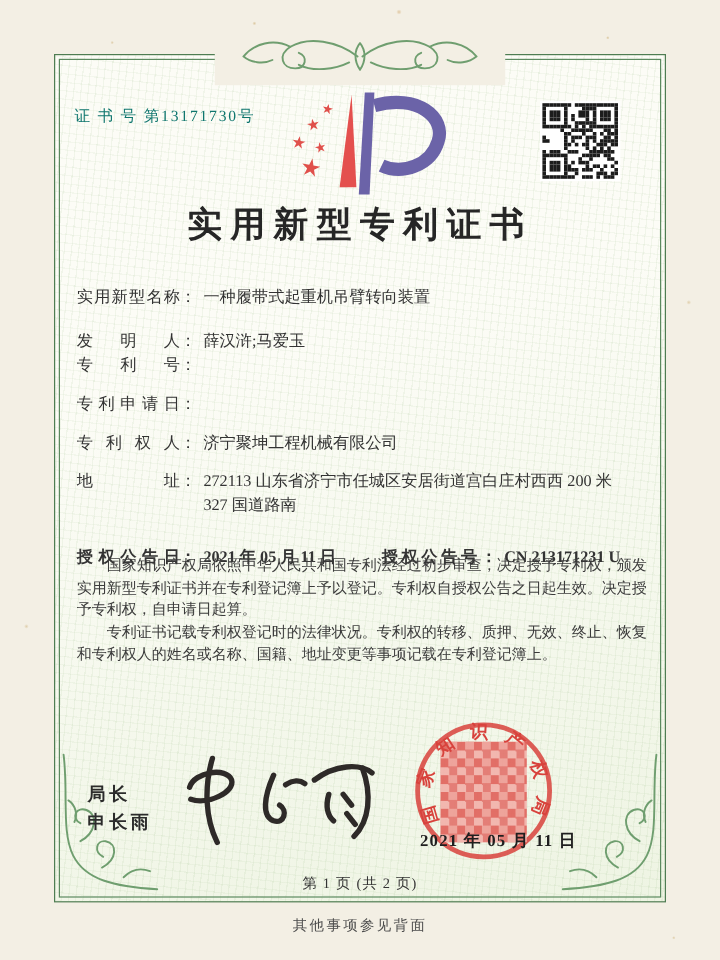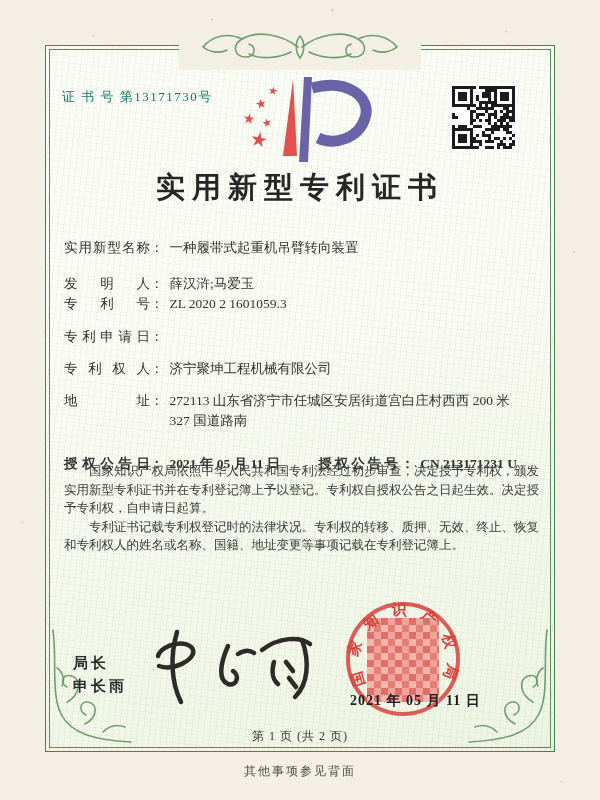--- a/index.html
+++ b/index.html
@@ -402,21 +402,20 @@
     <span class="fval">一种履带式起重机吊臂转向装置</span>
   </div>
   <div class="frow mb-b">
     <span class="flabel">发明人</span>
       <span class="fcolon">：</span>
     <span class="fval">薛汉浒;马爱玉</span>
   </div>
   <div class="frow mb-c">
     <span class="flabel">专利号</span>
       <span class="fcolon">：</span>
-    <span class="fval">ZL 2020 2 1601059.3</span>
   </div>
   <div class="frow mb-d">
     <span class="flabel">专利申请日</span>
       <span class="fcolon">：</span>
   </div>
   <div class="frow mb-d">
     <span class="flabel">专利权人</span>
       <span class="fcolon">：</span>
     <span class="fval">济宁聚坤工程机械有限公司</span>
   </div>

